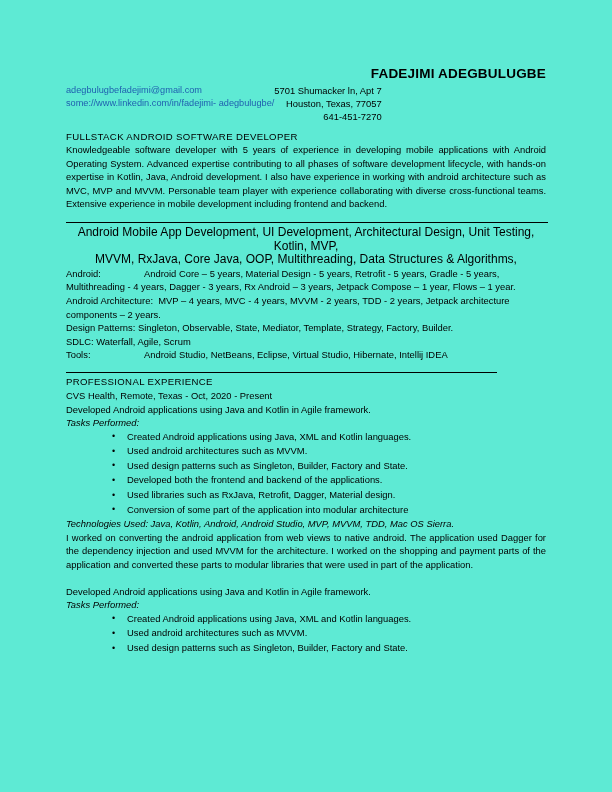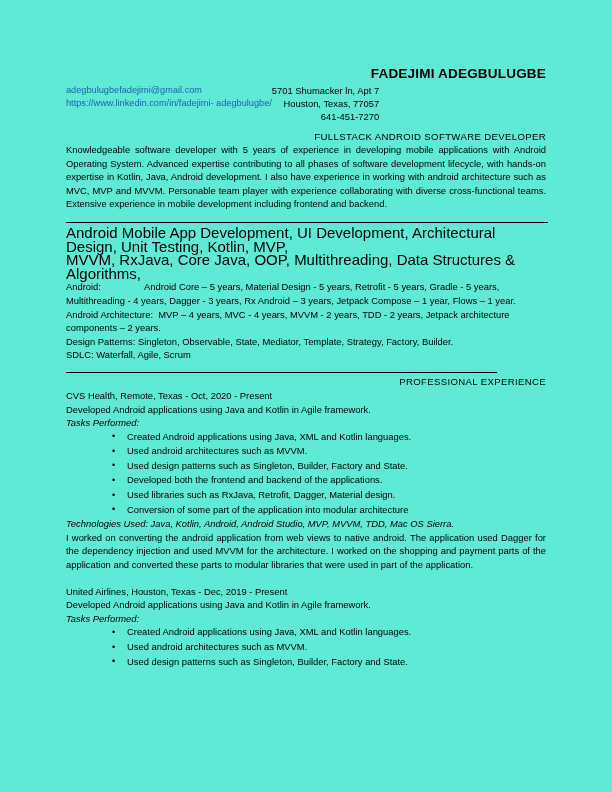--- a/index.html
+++ b/index.html
@@ -56,21 +56,21 @@
     text-decoration: underline;
   }
   .contact-right {
     text-align: right;
     font-size: 9.4px;
     line-height: 13.2px;
   }
 
   
   .center-title {
-    text-align: right;
+    text-align: left;
     font-size: 9.6px;
     letter-spacing: 0.35px;
     margin-top: 7px;
     margin-bottom: 1px;
   }
   .para {
     font-size: 9.4px;
     line-height: 13.6px;
     text-align: justify;
   }
@@ -94,21 +94,22 @@
     margin-bottom: 3px;
   }
   .rule-exp {
     width: 431px;
     margin-top: 10px;
     margin-bottom: 3px;
   }
 
   
   .skills-head {
-    font-size: 15px;
+    text-align: center;
+    font-size: 12px;
     line-height: 13.6px;
   }
   .kv {
     font-size: 9.4px;
     line-height: 13.6px;
   }
   .kv .k {
     display: inline-block;
     width: 78px;
   }
@@ -148,21 +149,21 @@
 <body>
 
 <div class="page">
   <div class="content">
 
     <div class="header">
       <div class="name">FADEJIMI ADEGBULUGBE</div>
       <div class="header-cols">
         <div class="contact-left">
           <span class="link" style="color: rgb(31, 95, 175);">adegbulugbefadejimi@gmail.com</span>
-          <span class="link underline" style="color: rgb(31, 95, 175);">https://www.linkedin.com/in/fadejimi- adegbulugbe/</span>
+          <span class="link underline" style="color: rgb(31, 95, 175);">some://www.linkedin.com/in/fadejimi- adegbulugbe/</span>
         </div>
         <div class="contact-right">
           <div>5701 Shumacker ln, Apt 7</div>
           <div>Houston, Texas, 77057</div>
           <div>641-451-7270</div>
         </div>
       </div>
     </div>
 
     <div class="center-title">FULLSTACK ANDROID SOFTWARE DEVELOPER</div>
@@ -177,20 +178,23 @@
     </div>
     <div class="kv">Multithreading - 4 years, Dagger - 3 years, Rx Android – 3 years, Jetpack Compose – 1 year, Flows – 1 year.</div>
     <div class="kv">
       <span class="k-wide">Android Architecture:</span>&nbsp;&nbsp;<span>MVP – 4 years, MVC - 4 years, MVVM - 2 years, TDD - 2 years, Jetpack architecture components – 2 years.</span>
     </div>
     <div class="kv">
       <span class="k-wide">Design Patterns:</span>&nbsp;<span>Singleton, Observable, State, Mediator, Template, Strategy, Factory, Builder.</span>
     </div>
     <div class="kv">
       <span class="k-wide">SDLC:</span>&nbsp;<span>Waterfall, Agile, Scrum</span>
+    </div>
+    <div class="kv">
+      <span class="k">Tools:</span><span>Android Studio, NetBeans, Eclipse, Virtual Studio, Hibernate, Intellij IDEA</span>
     </div>
 
     <hr class="rule rule-exp">
     <div class="center-title" style="margin-top:0;">PROFESSIONAL EXPERIENCE</div>
 
     <div class="job-title">CVS Health, Remote, Texas - Oct, 2020 - Present</div>
     <div class="line">Developed Android applications using Java and Kotlin in Agile framework.</div>
     <div class="line italic">Tasks Performed:</div>
     <ul class="tasks">
       <li>Created Android applications using Java, XML and Kotlin languages.</li>
@@ -198,21 +202,20 @@
       <li>Used design patterns such as Singleton, Builder, Factory and State.</li>
       <li>Developed both the frontend and backend of the applications.</li>
       <li>Used libraries such as RxJava, Retrofit, Dagger, Material design.</li>
       <li>Conversion of some part of the application into modular architecture</li>
     </ul>
     <div class="line italic">Technologies Used: Java, Kotlin, Android, Android Studio, MVP, MVVM, TDD, Mac OS Sierra.</div>
     <div class="para">I worked on converting the android application from web views to native android. The application used Dagger for the dependency injection and used MVVM for the architecture. I worked on the shopping and payment parts of the application and converted these parts to modular libraries that were used in part of the application.</div>
 
     <div class="gap"></div>
 
-    <div class="job-title" style="margin-top:0;">United Airlines, Houston, Texas - Dec, 2019 - Present</div>
     <div class="line">Developed Android applications using Java and Kotlin in Agile framework.</div>
     <div class="line italic">Tasks Performed:</div>
     <ul class="tasks">
       <li>Created Android applications using Java, XML and Kotlin languages.</li>
       <li>Used android architectures such as MVVM.</li>
       <li>Used design patterns such as Singleton, Builder, Factory and State.</li>
     </ul>
 
   </div>
 </div>

